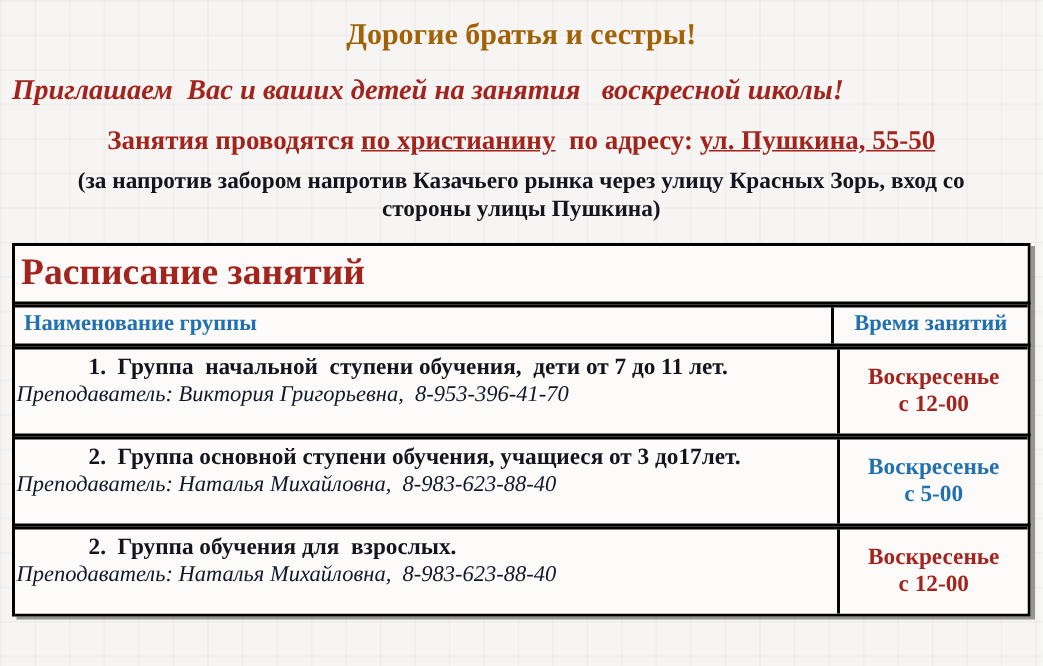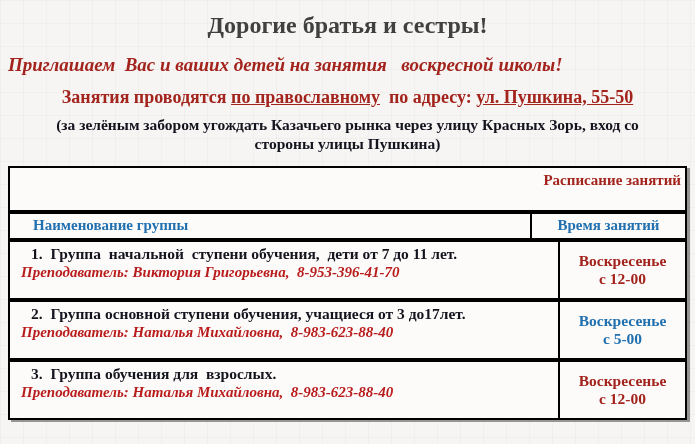--- a/index.html
+++ b/index.html
@@ -14,23 +14,23 @@
       linear-gradient(90deg, rgba(0,0,0,0.022) 1px, transparent 1px),
       linear-gradient(rgba(0,0,0,0.022) 1px, transparent 1px);
     background-size: 23px 23px;
     color: #14141f;
   }
   .page { width: 695px; height: 444px; }
 
   .blue-title {
     margin: 12px 8px 0;
     text-align: center;
-    font-size: 24px;
+    font-size: 20px;
     font-weight: bold;
-    color: #404040;
+    color: #a16207;
     white-space: pre-wrap;
   }
   .red-subtitle {
     margin: 15px 8px 0;
     text-align: left;
     font-size: 19px;
     font-weight: bold;
     font-style: italic;
     color: #a3231d;
     white-space: pre-wrap;
@@ -70,61 +70,62 @@
   .t-row { display: flex; background: #fcfbf9; }
   .t-row + .t-row { border-top: 2px solid #000; margin-top: 2px; position: relative; }
   .t-row + .t-row::before {
     content: "";
     position: absolute;
     left: -2px; right: -2px; top: -4px;
     border-top: 2px solid #000;
   }
   .t-title {
     display: block;
-    text-align: right;
-    font-size: 15px;
+    text-align: left;
+    font-size: 25px;
     font-weight: bold;
     color: #a3231d;
-    padding: 4px 4px 21px;
+    padding: 4px 4px 5px;
   }
   .c-name { flex: 1 1 auto; min-width: 0; }
   .c-time {
     width: 121px;
     flex: 0 0 auto;
     border-left: 2px solid #000;
     text-align: center;
     font-weight: bold;
   }
   .t-head .c-name {
     font-size: 15px;
     font-weight: bold;
     color: #2170b0;
-    padding: 3px 23px 4px;
+    padding: 3px 6px 4px;
     white-space: pre-wrap;
   }
   .t-head .c-time {
     font-size: 15px;
     color: #2170b0;
-    padding: 3px 16px 4px;
+    padding: 3px 4px 4px;
   }
   .t-data .c-name { padding: 3px 4px 4px 0; }
   .g-name {
     font-size: 15.5px;
     font-weight: bold;
     line-height: 18px;
-    padding-left: 21px;
+    padding-left: 11px;
     white-space: pre-wrap;
+    margin-left: 38px;
   }
   .g-teacher {
     font-size: 15px;
-    font-weight: bold;
+    font-weight: normal;
     font-style: italic;
     line-height: 18px;
-    color: #b91c1c;
-    padding-left: 11px;
+    color: #0f172a;
+    padding-left: 1px;
     white-space: pre-wrap;
   }
   .t-data .c-time {
     font-size: 15.5px;
     line-height: 18px;
     padding: 10px 2px;
     display: flex;
     flex-direction: column;
     justify-content: flex-start;
   }
@@ -132,23 +133,23 @@
 </head>
 <body>
 
 <div class="page">
 
   <div class="blue-title">Дорогие братья и сестры!</div>
 
   <div class="red-subtitle">Приглашаем  Вас и ваших детей на занятия   воскресной школы!</div>
 
 
-  <div class="schedule-line"><span>Занятия проводятся </span><span class="u">по православному</span><span>  по адресу: </span><span class="u">ул. Пушкина, 55-50</span></div>
+  <div class="schedule-line"><span>Занятия проводятся </span><span class="u">по христианину</span><span>  по адресу: </span><span class="u">ул. Пушкина, 55-50</span></div>
 
-  <div class="address-note">(за зелёным забором угождать Казачьего рынка через улицу Красных Зорь, вход со стороны улицы Пушкина)</div>
+  <div class="address-note">(за напротив забором напротив Казачьего рынка через улицу Красных Зорь, вход со стороны улицы Пушкина)</div>
 
   <div class="s-table">
 
     <div class="t-row t-title">
       <span>Расписание занятий</span>
     </div>
 
     <div class="t-row t-head">
       <div class="c-name">Наименование группы</div>
       <div class="c-time">Время занятий</div>
@@ -171,21 +172,21 @@
         <div class="g-teacher">Преподаватель: Наталья Михайловна,  8-983-623-88-40</div>
       </div>
       <div class="c-time" style="color: rgb(33, 112, 176);">
         <div>Воскресенье</div>
         <div>с 5-00</div>
       </div>
     </div>
 
     <div class="t-row t-data">
       <div class="c-name">
-        <div class="g-name">3.  Группа обучения для  взрослых.</div>
+        <div class="g-name">2.  Группа обучения для  взрослых.</div>
         <div class="g-teacher">Преподаватель: Наталья Михайловна,  8-983-623-88-40</div>
       </div>
       <div class="c-time" style="color: rgb(163, 35, 29);">
         <div>Воскресенье</div>
         <div>с 12-00</div>
       </div>
     </div>
 
   </div>
 </div>

